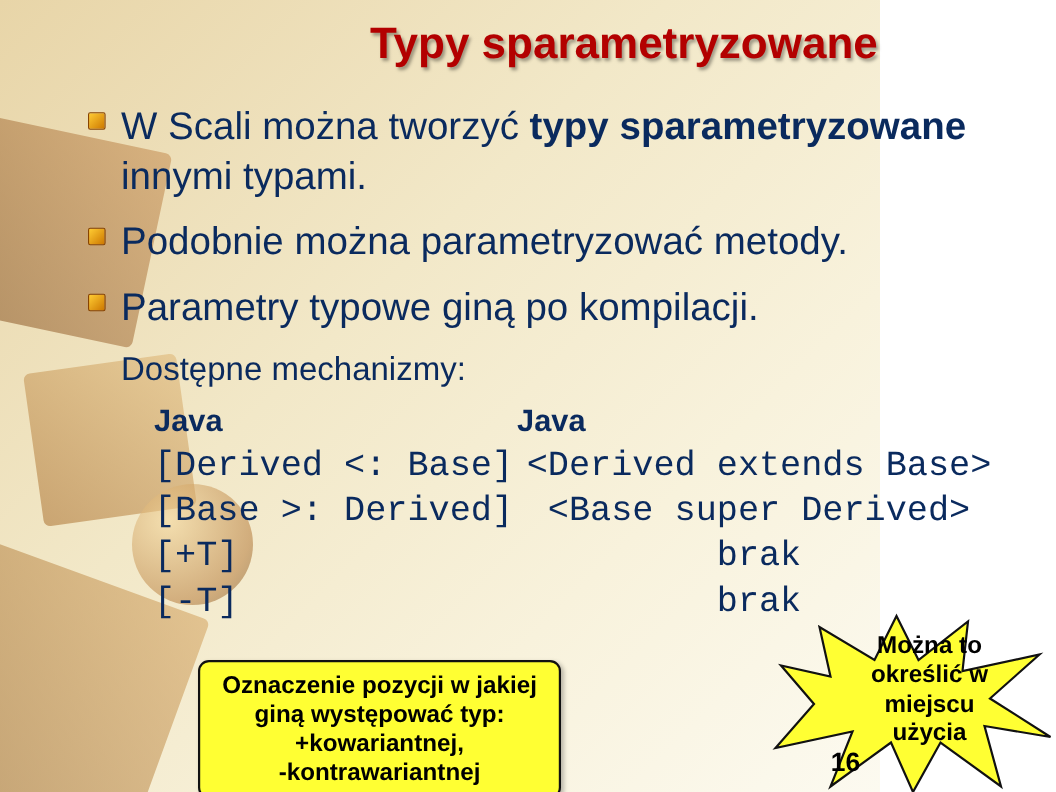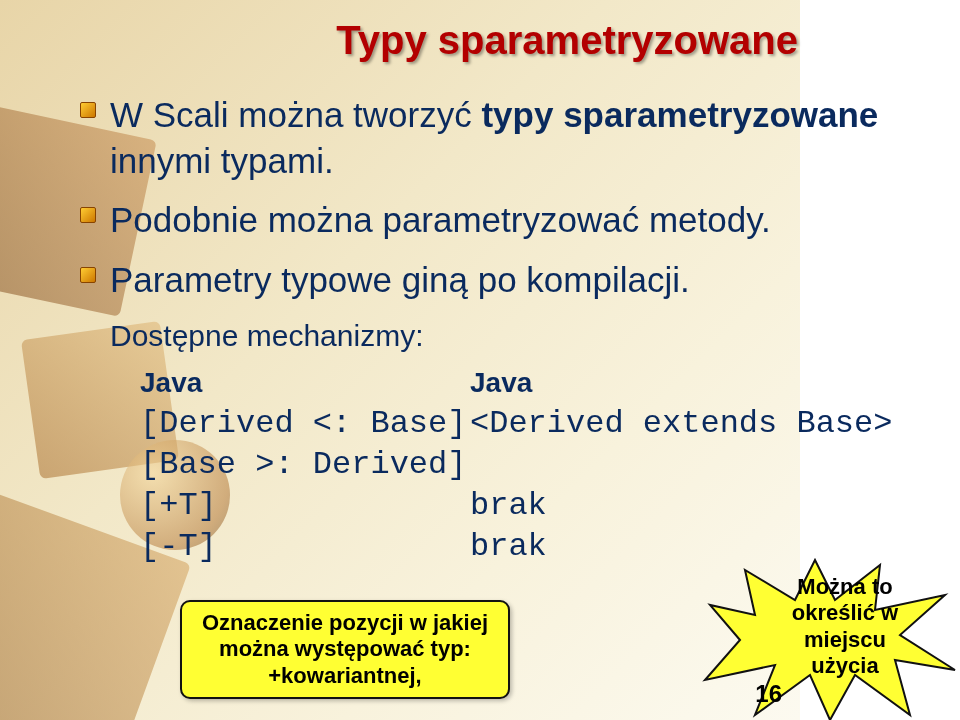--- a/index.html
+++ b/index.html
@@ -84,21 +84,21 @@
     align-items: center;
     margin-bottom: 4px;
   }
   .cell {
     font-family: "Courier New", monospace;
     font-size: 32px;
     color: #0a2a5e;
     white-space: nowrap;
   }
   .cell.col-scala { width: 330px; }
-  .cell.col-java { width: 440px; }
+  .cell.col-java { width: 440px; text-align: center; }
 
   .callout {
     position: absolute;
     background: #ffff33;
     border: 2px solid #111;
     border-radius: 10px;
     padding: 8px 16px;
     font-size: 22px;
     color: #000;
     font-weight: bold;
@@ -167,41 +167,43 @@
       <div class="thead">
         <div class="col-scala">Java</div>
         <div class="col-java">Java</div>
       </div>
       <div class="trow">
         <div class="cell col-scala">[Derived &lt;: Base]</div>
         <div class="cell col-java">&lt;Derived extends Base&gt;</div>
       </div>
       <div class="trow">
         <div class="cell col-scala">[Base &gt;: Derived]</div>
+        <div class="cell col-java">&lt;Base super Derived&gt;</div>
       </div>
       <div class="trow">
         <div class="cell col-scala">[+T]</div>
         <div class="cell col-java">brak</div>
       </div>
       <div class="trow">
         <div class="cell col-scala">[-T]</div>
         <div class="cell col-java">brak</div>
       </div>
     </div>
 
   </div>
 
   <svg class="starburst" viewBox="0 0 260 170">
     <polygon points="40,85 10,50 55,60 45,15 95,45 115,5 135,45 180,10 175,55 245,40 200,80 255,115 195,105 210,160 155,120 130,165 110,120 55,160 75,110 5,125" fill="#ffff33" stroke="#111" stroke-width="2"></polygon>
   </svg>
 
   <div class="callout callout1">
     <div>Oznaczenie pozycji w jakiej</div>
-    <div>można występować typ:</div>
+    <div>giną występować typ:</div>
     <div>+kowariantnej,</div>
+    <div>-kontrawariantnej</div>
   </div>
 
   <div class="callout callout2" style="background:transparent;border:none;box-shadow:none;">
     <div>Można to</div>
     <div>określić w</div>
     <div>miejscu użycia</div>
   </div>
 
   <div class="pagenum">16</div>
 

